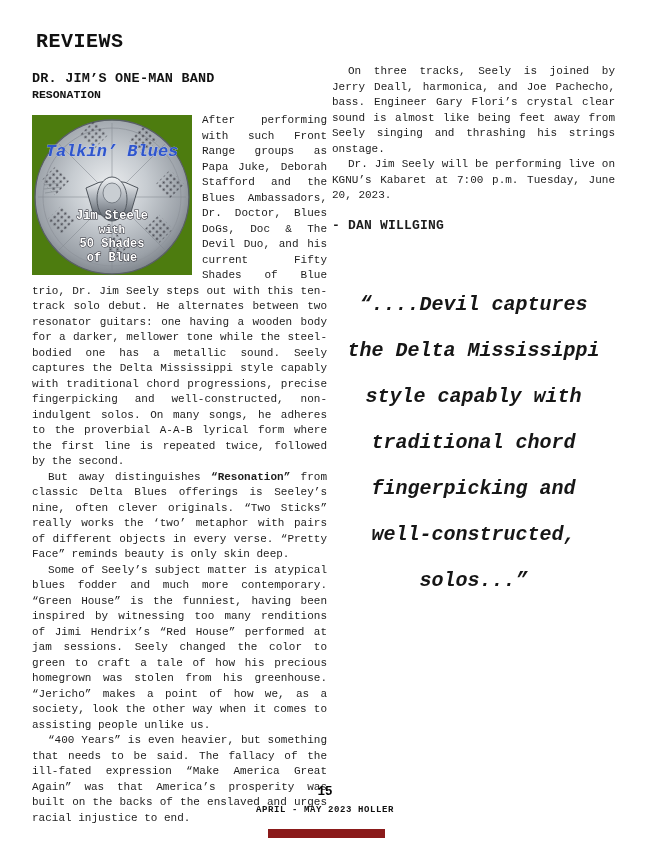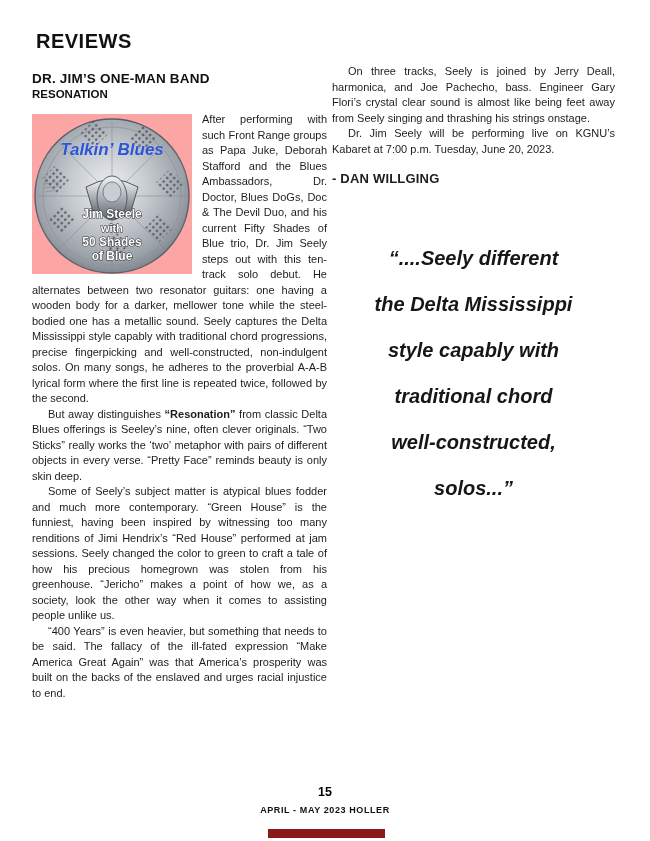--- a/index.html
+++ b/index.html
@@ -1,36 +1,36 @@
 <!DOCTYPE html>
 <html><head>
 <meta charset="utf-8">
 <style>
   html,body{margin:0;padding:0;background:#e8e8e8;}
   .page{
     position:relative;width:650px;height:841px;background:#ffffff;
     margin:0 auto;overflow:hidden;
-    font-family:Liberation Sans, sans-serif;color:#1d1d1d;
+    font-family:Liberation Mono, monospace;color:#1d1d1d;
   }
   .reviews-head{
     position:absolute;left:36px;top:30px;
     font-size:20px;font-weight:900;letter-spacing:.5px;color:#111;
   }
   
   .col-left{position:absolute;left:32px;top:71px;width:295px;}
   .art-title{font-size:13.5px;font-weight:bold;color:#111;letter-spacing:.2px;}
   .art-album{font-size:11.5px;font-weight:bold;color:#111;margin-top:2px;}
   .art-label{font-size:11px;color:#222;margin-top:1px;}
   .body-text{
     margin-top:12px;font-size:11px;line-height:15.5px;text-align:justify;color:#1d1d1d;
   }
   .body-text p{margin:0;}
   .body-text p.indent{text-indent:16px;}
   .album-art{
-    float:left;width:160px;height:160px;margin:2px 10px 6px 0;background:#fca5a5;
+    float:left;width:160px;height:160px;margin:2px 10px 6px 0;background:#4d7c0f;
   }
   .bold-inline{font-weight:bold;}
   
   .col-right{position:absolute;left:332px;top:64px;width:283px;}
   .col-right .body-text{margin-top:0;}
   .byline{font-size:13px;font-weight:bold;margin-top:14px;letter-spacing:.2px;}
   .pull-quote{
     margin-top:49px;text-align:center;
     font-size:20px;line-height:46px;font-style:italic;font-weight:bold;color:#161616;
   }
@@ -125,24 +125,25 @@
   </div>
 
   <div class="col-right">
     <div class="body-text">
       <p class="indent">On three tracks, Seely is joined by Jerry Deall, harmonica, and Joe Pachecho, bass. Engineer Gary Flori’s crystal clear sound is almost like being feet away from Seely singing and thrashing his strings onstage.</p>
       <p class="indent">Dr. Jim Seely will be performing live on KGNU’s Kabaret at 7:00 p.m. Tuesday, June 20, 2023.</p>
     </div>
     <div class="byline">- DAN WILLGING</div>
 
     <div class="pull-quote">
-      <div>“....Seely different</div>
+      <div>“....Devil captures</div>
       <div>the Delta Mississippi</div>
       <div>style capably with</div>
       <div>traditional chord</div>
+      <div>fingerpicking and</div>
       <div>well-constructed,</div>
       <div>solos...”</div>
     </div>
   </div>
 
   <div class="footer-page">15</div>
   <div class="footer-issue">APRIL - MAY 2023 HOLLER</div>
   <div class="footer-bar"></div>
 
 </div>

